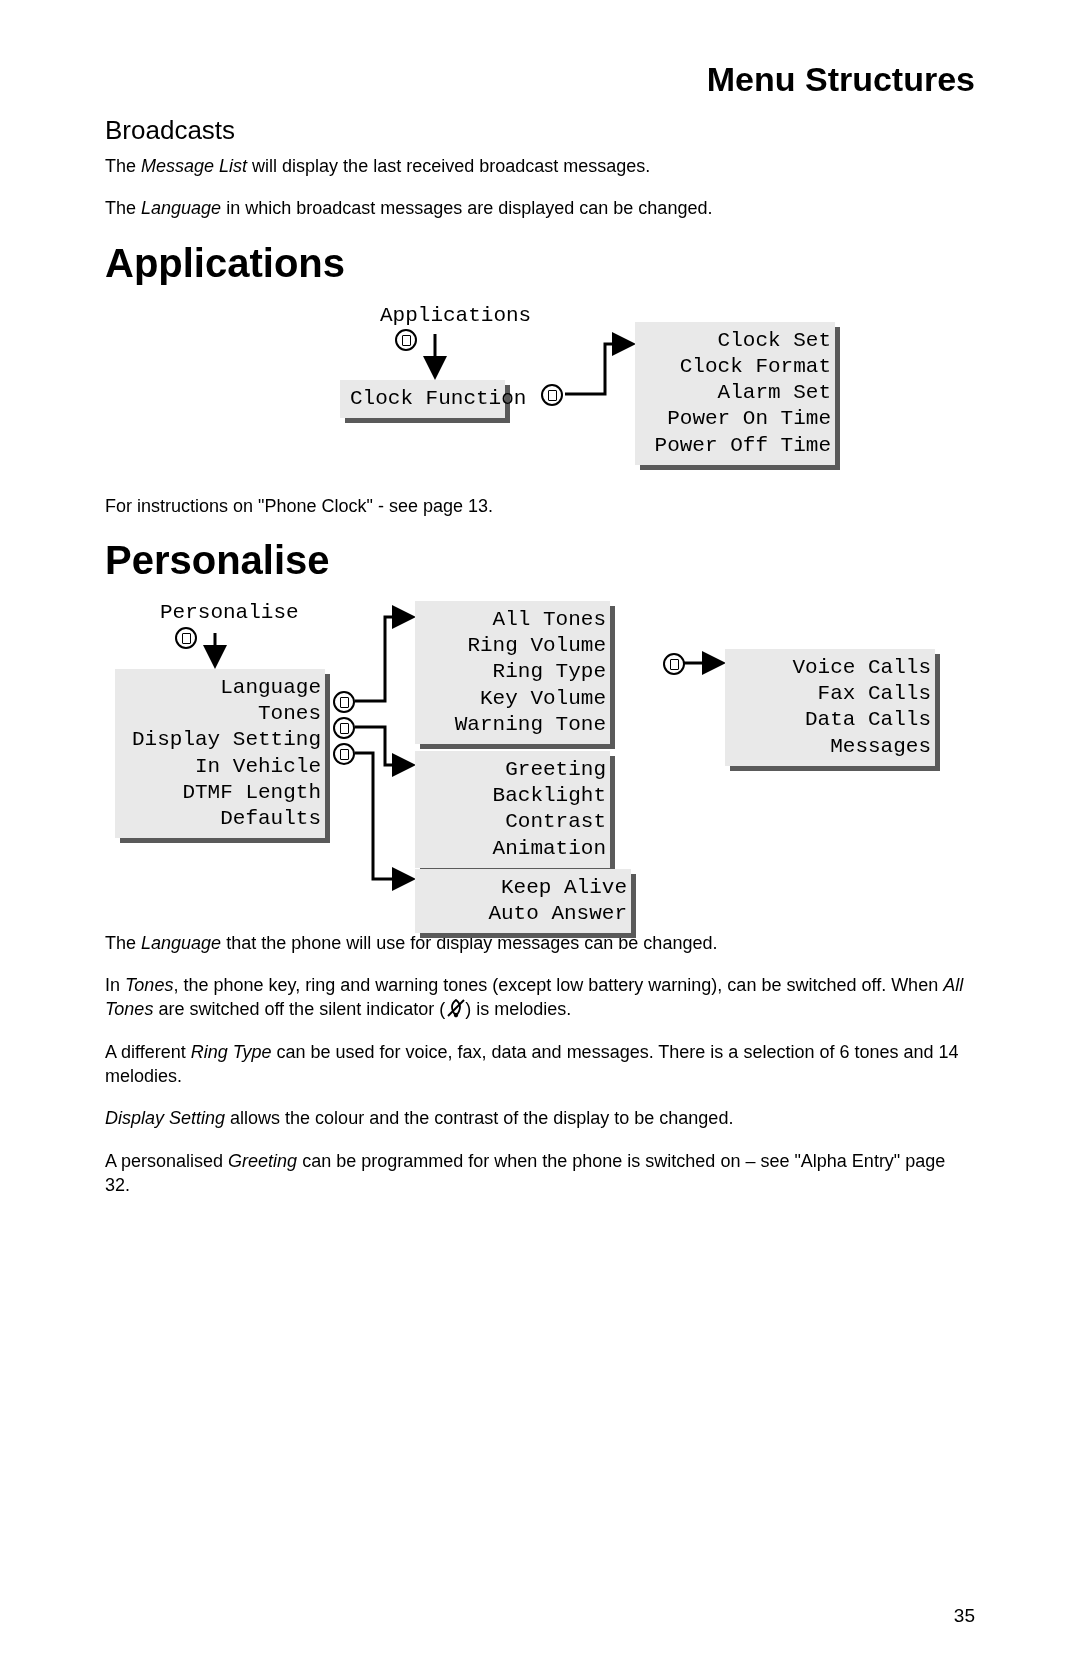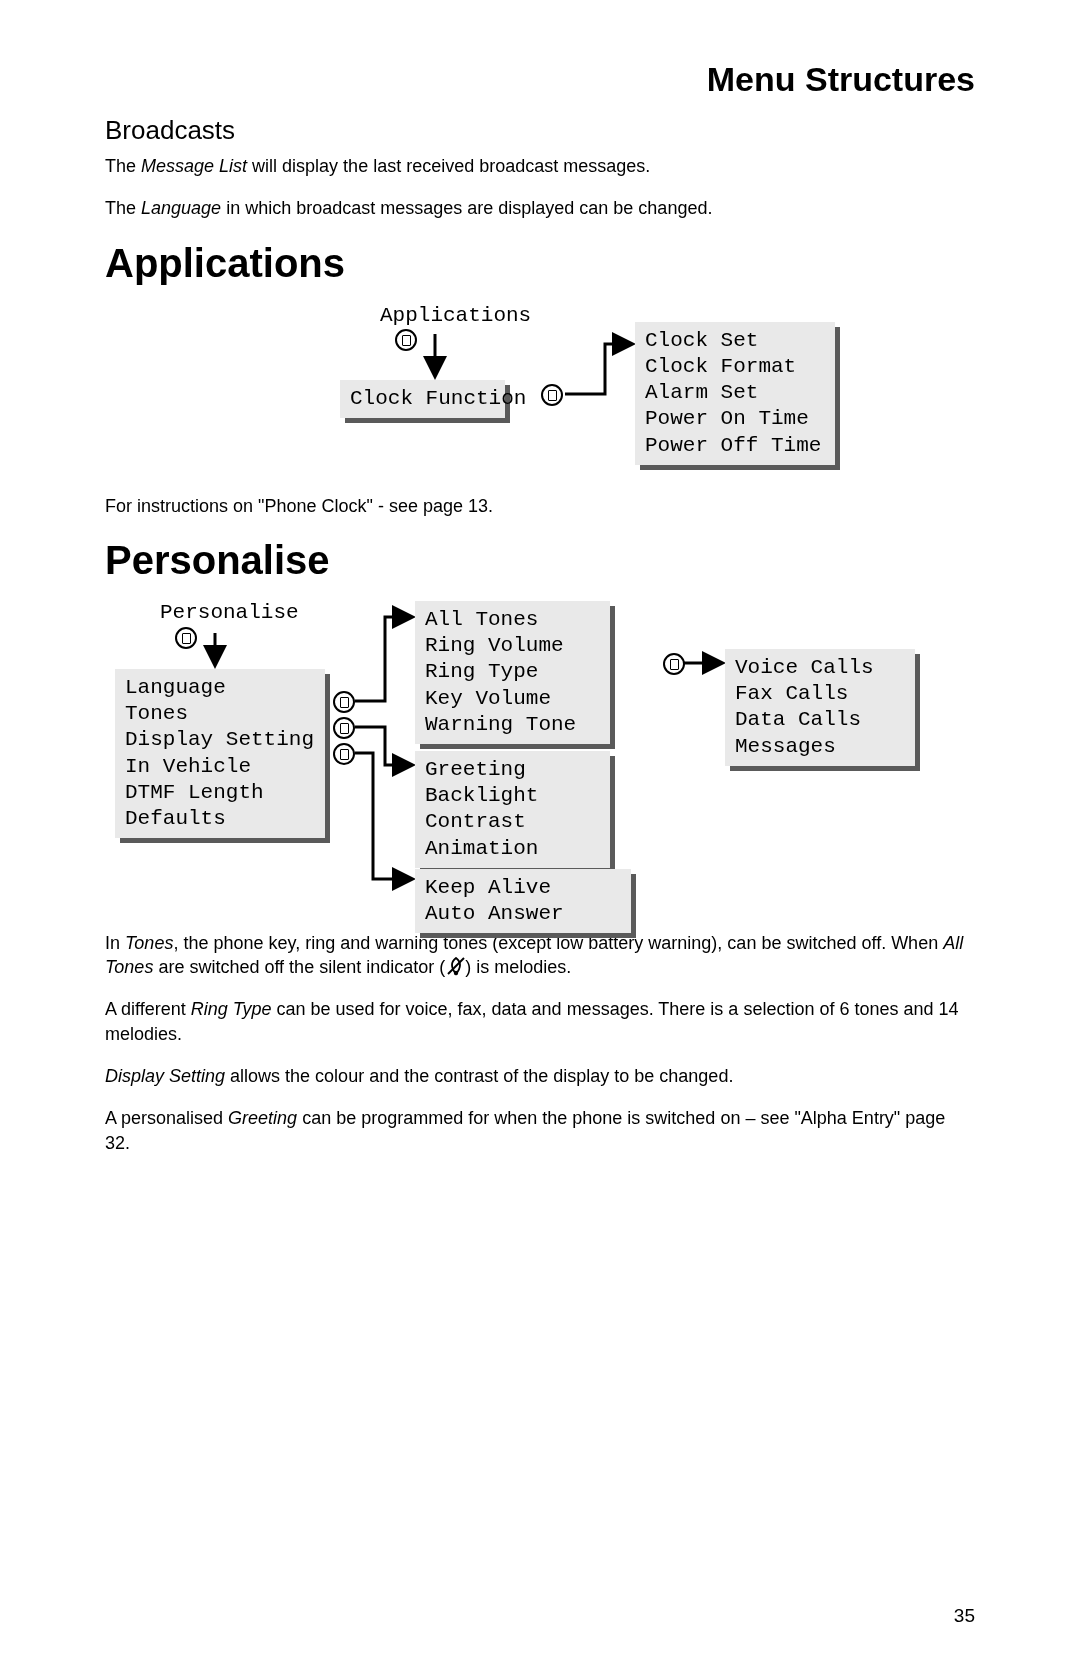--- a/index.html
+++ b/index.html
@@ -51,20 +51,21 @@
   }
   .menu-box {
     position: absolute;
     background: #e9e9e9;
     box-shadow: 5px 5px 0 #5a5a5a;
     padding: 6px 4px 6px 10px;
     font-family: "Courier New", monospace;
     font-size: 21px;
     line-height: 1.25;
     white-space: pre;
+    text-align: right;
   }
   .label-abs {
     position: absolute;
   }
   .nav-icon {
     position: absolute;
     width: 22px;
     height: 22px;
     border: 2px solid #000;
     border-radius: 50%;
@@ -182,26 +183,29 @@
 Key Volume
 Warning Tone</div>
     <div class="menu-box" style="left:310px; top:150px; width:195px;">Greeting
 Backlight
 Contrast
 Animation</div>
     <div class="menu-box" style="left:310px; top:268px; width:216px;">Keep Alive
 Auto Answer</div>
 
     <div class="nav-icon" style="left:558px; top:52px;"></div>
-    <div class="menu-box" style="left:620px; top:48px; width:190px;">Voice Calls
+    <div class="menu-box" style="left:620px; top:48px; width:210px;">Voice Calls
 Fax Calls
 Data Calls
 Messages</div>
   </div>
 
+  <div class="body-text">
+    <span>The </span><i>Language</i><span> that the phone will use for display messages can be changed.</span>
+  </div>
 
   <div class="body-text">
     <span>In </span><i>Tones</i><span>, the phone key, ring and warning tones (except low battery warning), can be switched off. When </span><i>All Tones</i><span> are switched off the silent indicator (</span><span class="silent-icon">
       <svg width="22" height="22" viewBox="0 0 22 22" style="vertical-align:-4px;">
         <path d="M11 3 Q 7 6 7 10 Q 7 14 11 19 Q 15 14 15 10 Q 15 6 11 3 Z" fill="none" stroke="#000" stroke-width="1.8"></path>
         <circle cx="11" cy="18" r="2.2" fill="#000"></circle>
         <line x1="3" y1="19" x2="19" y2="3" stroke="#000" stroke-width="2"></line>
       </svg>
     </span><span>) is melodies.</span>
   </div>

